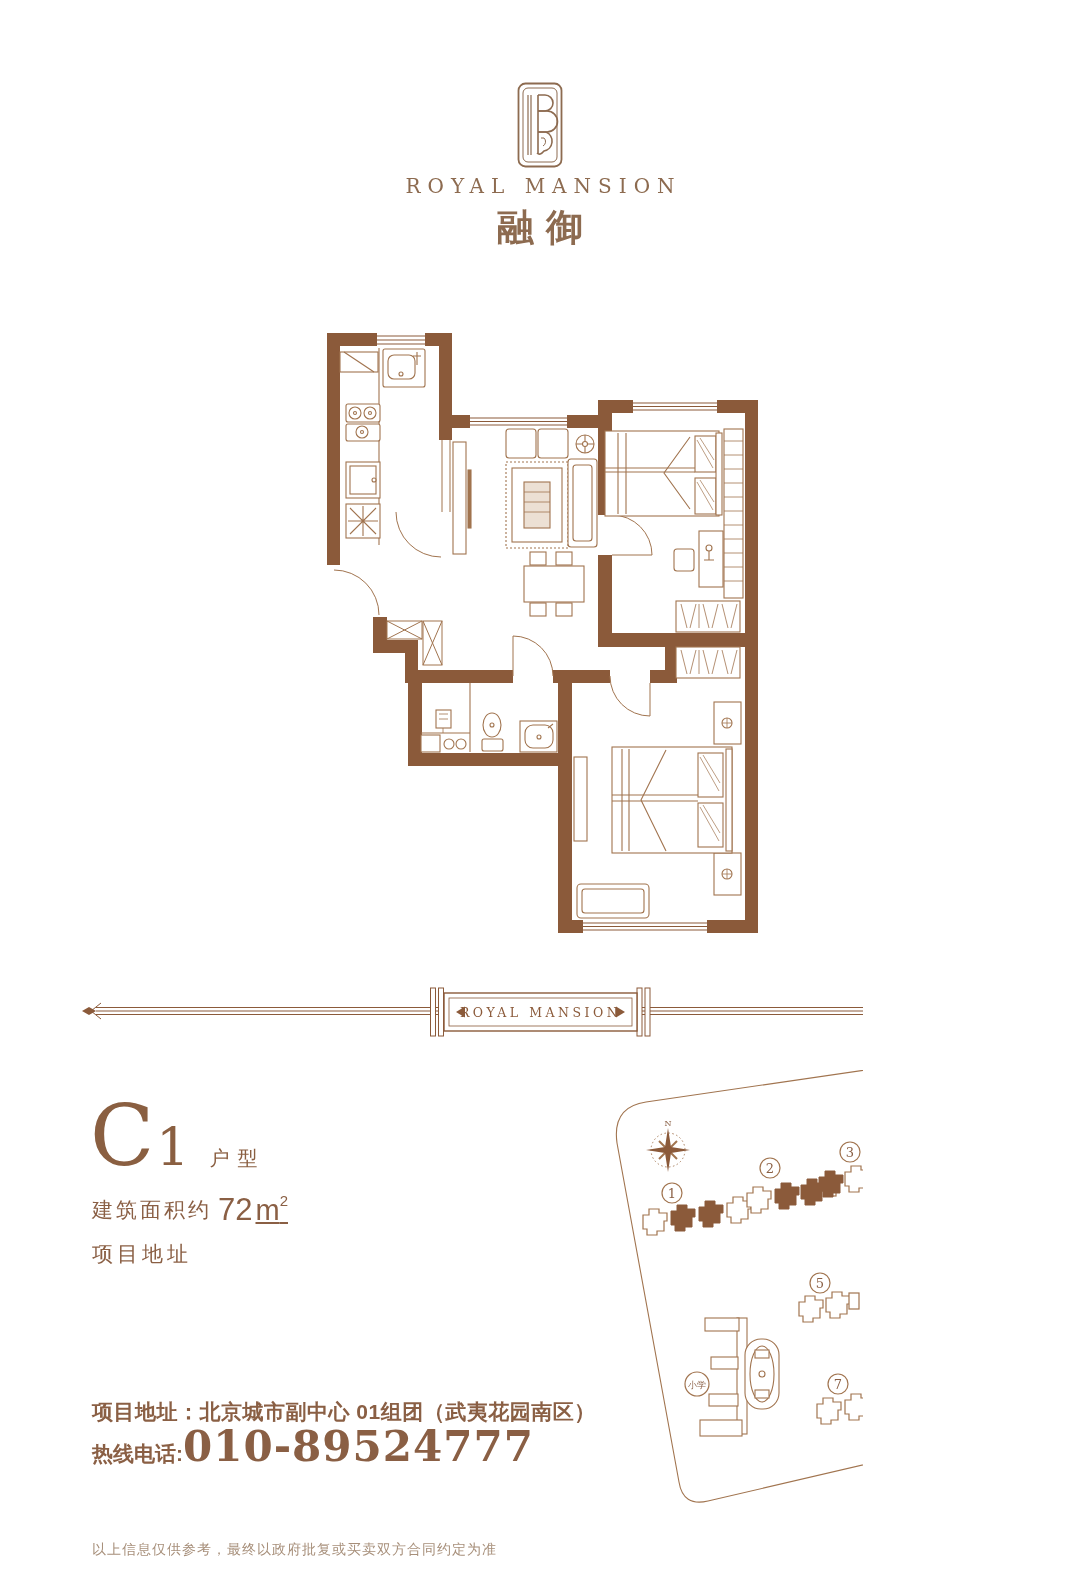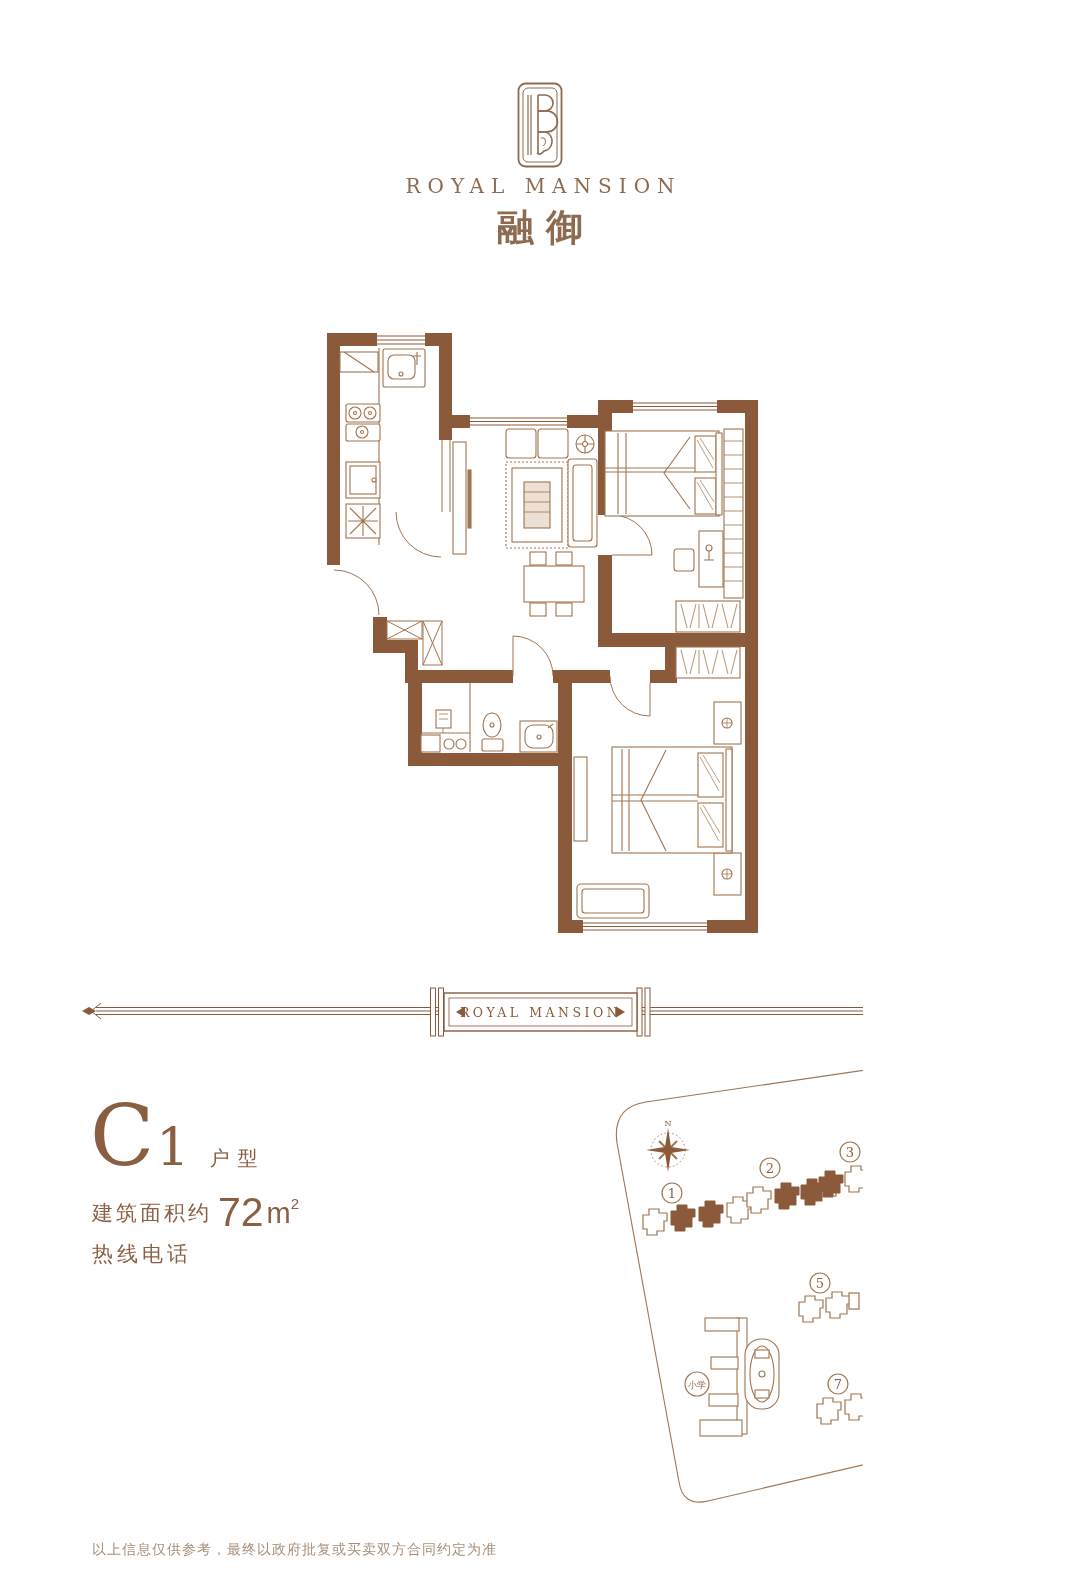--- a/index.html
+++ b/index.html
@@ -15,22 +15,22 @@
             font-size:20px;letter-spacing:7px;padding-left:7px;color:var(--logo);}
   .brand-cn{top:203px;left:0;width:1080px;text-align:center;font-family:"DejaVu Serif",serif;
             font-size:37px;font-weight:bold;letter-spacing:12px;padding-left:12px;color:var(--logo);}
   
   .c1{top:1094px;left:90px;display:flex;align-items:baseline;color:#8a5f41;}
   .c-letter{font-family:"DejaVu Serif",serif;font-size:84px;line-height:1;}
   .c-number{font-family:"DejaVu Serif",serif;font-size:52px;line-height:1;margin-left:2px;}
   .c-suffix{font-size:20px;letter-spacing:8px;margin-left:20px;font-weight:500;}
   .area{top:1192px;left:92px;display:flex;align-items:center;}
   .area-label{font-size:21px;letter-spacing:3px;font-weight:500;}
-  .area-value{font-size:41px;margin-left:6px;line-height:1;}
-  .area-unit{font-size:29px;margin-left:3px;}
+  .area-value{font-size:31px;margin-left:6px;line-height:1;}
+  .area-unit{font-size:29px;margin-left:3px;text-decoration:underline;}
   .area-sup{font-size:15px;vertical-align:14px;}
   .layout-desc{top:1240px;left:92px;font-size:21px;letter-spacing:4px;font-weight:500;}
   
   .address{top:1398px;left:92px;font-size:21px;font-weight:bold;letter-spacing:0.5px;}
   .phone-row{top:1424px;left:92px;display:flex;align-items:baseline;}
   .phone-label{font-size:21px;font-weight:bold;}
   .phone-number{font-family:"DejaVu Serif",serif;font-size:42px;font-weight:600;line-height:1.1;letter-spacing:1px;}
   .disclaimer{top:1541px;left:92px;font-size:14px;letter-spacing:1px;color:var(--muted);}
   svg{display:block;}
   svg text{font-family:"DejaVu Serif",serif;}
@@ -279,22 +279,29 @@
   <div class="abs c1">
     <span class="c-letter">C</span>
     <span class="c-number">1</span>
     <span class="c-suffix">户型</span>
   </div>
   <div class="abs area">
     <span class="area-label">建筑面积约</span>
     <span class="area-value">72</span>
     <span class="area-unit"><span>m</span><sup class="area-sup">2</sup></span>
   </div>
-  <div class="abs layout-desc">热线电话</div>
-
+  <div class="abs layout-desc">项目地址</div>
+
+  <div class="abs address">
+    <span>项目地址：</span><span>北京城市副中心 01组团（武夷花园南区）</span>
+  </div>
+  <div class="abs phone-row">
+    <span class="phone-label">热线电话:</span>
+    <span class="phone-number">010-89524777</span>
+  </div>
   <div class="abs disclaimer">以上信息仅供参考，最终以政府批复或买卖双方合同约定为准</div>
 
   <svg class="abs" style="left:590px;top:1045px" width="410" height="490" viewBox="590 1045 410 490">
     <defs>
       <path id="bunit" d="M3 9 H9 V3 H19 V7 H27 V15 H24 V25 H17 V29 H7 V23 H3 Z"></path>
     </defs>
     <style>
       .bw{fill:#ffffff;stroke:#a1744f;stroke-width:1.2;}
       .bf{fill:#8b5a3a;stroke:#8b5a3a;stroke-width:1;}
       .mline{fill:none;stroke:#a1744f;stroke-width:1.1;}

